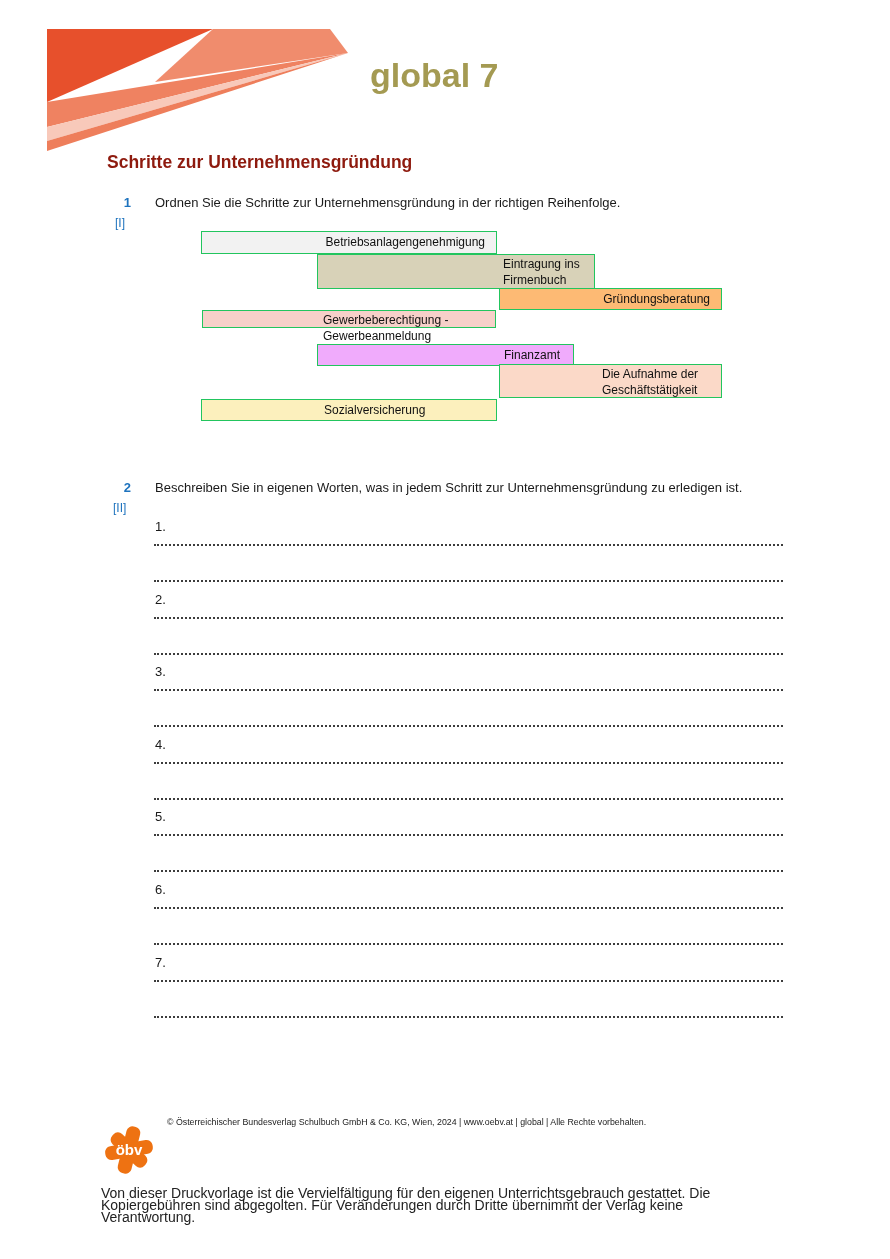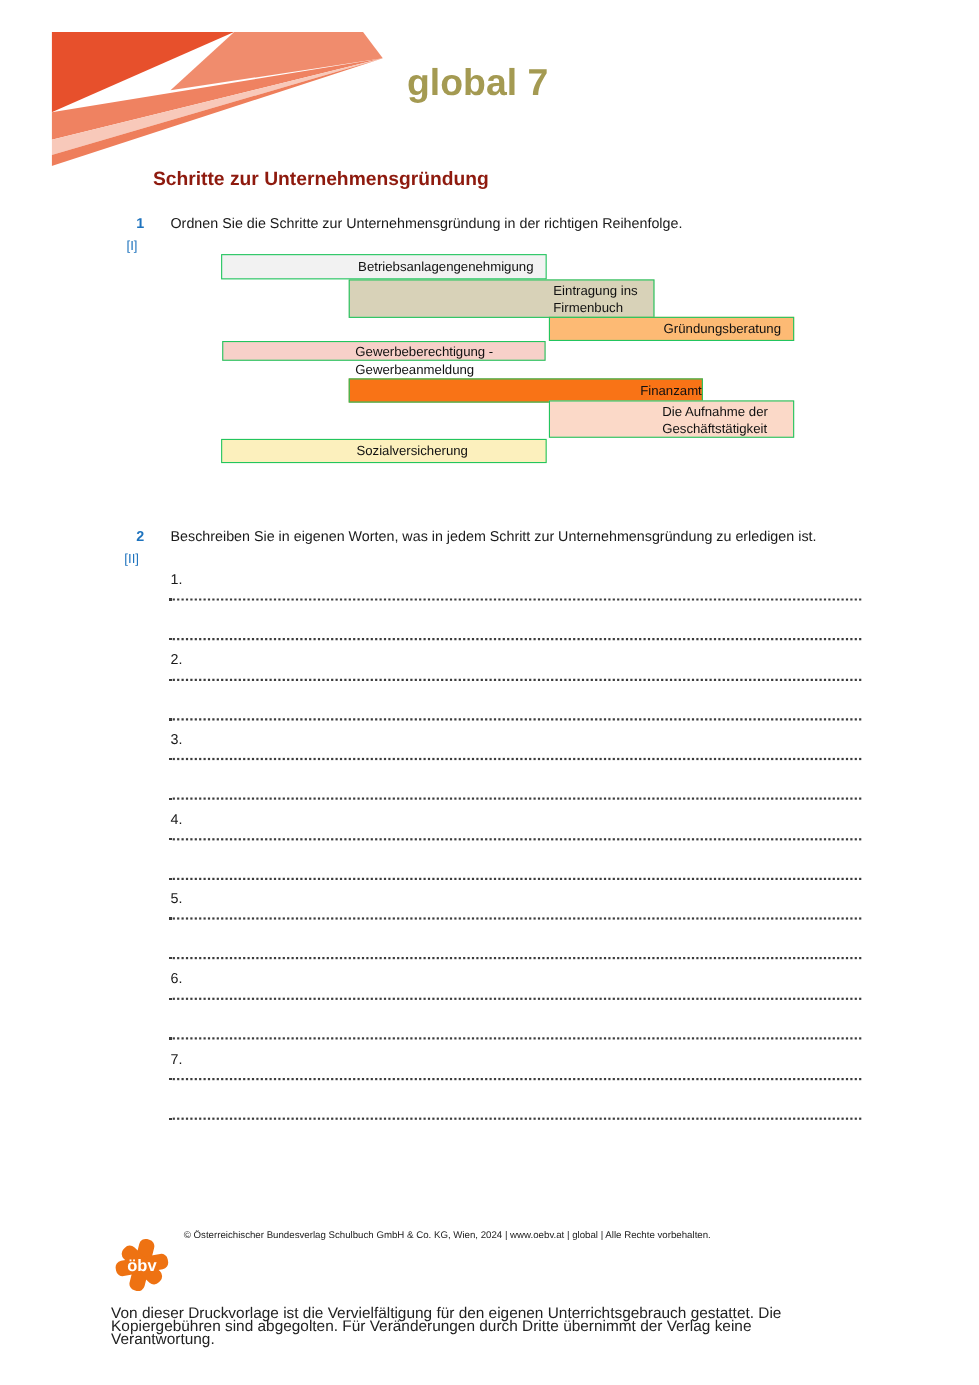--- a/index.html
+++ b/index.html
@@ -3,34 +3,34 @@
 <meta charset="utf-8">
 <style>
   html,body{margin:0;padding:0;background:#ffffff;}
   body{font-family:"Liberation Sans","DejaVu Sans",sans-serif;color:#1a1a1a;}
   .page{position:relative;width:890px;height:1259px;background:#fff;overflow:hidden;margin:0 auto;}
 
   
   .banner{position:absolute;left:47px;top:29px;width:303px;height:123px;}
   .series-title{position:absolute;left:370px;top:56px;width:220px;
     font-size:34px;font-weight:bold;color:#a49a52;letter-spacing:0px;}
-  .ws-title{position:absolute;left:107px;top:152px;font-size:17.5px;font-weight:bold;color:#8e1a0e;margin-left:32px;}
+  .ws-title{position:absolute;left:107px;top:152px;font-size:17.5px;font-weight:bold;color:#8e1a0e;}
 
   
   .task-num{position:absolute;width:26px;text-align:right;font-size:13px;font-weight:bold;color:#1e73be;}
   .task-comp{position:absolute;width:40px;font-size:12px;color:#1e73be;}
   .task-instr{position:absolute;left:155px;font-size:13px;color:#1a1a1a;}
 
   
   .box{position:absolute;border:1px solid #22c55e;font-size:12px;line-height:15.5px;color:#111;box-sizing:border-box;}
   .b1{left:201px;top:231px;width:296px;height:23px;background:#f2f2f2;text-align:right;padding:3px 11px 0 0;}
   .b2{left:317px;top:254px;width:278px;height:35px;background:#d8d2b8;padding:2px 0 0 185px;}
   .b3{left:499px;top:288px;width:223px;height:22px;background:#fdba74;text-align:right;padding:3px 11px 0 0;}
   .b4{left:202px;top:310px;width:294px;height:18px;background:#f7d0c9;padding:2px 0 0 120px;}
-  .b5{left:317px;top:344px;width:322px;height:22px;background:#f97316;padding:3px 0 0 186px;text-align:right;}
+  .b5{left:317px;top:344px;width:257px;height:22px;background:#f0abfc;padding:3px 0 0 186px;}
   .b6{left:499px;top:364px;width:223px;height:34px;background:#fbd9c8;padding:2px 0 0 102px;}
   .b7{left:201px;top:399px;width:296px;height:22px;background:#fcf0bd;padding:3px 0 0 122px;}
 
   
   .answers{position:absolute;left:154px;top:519px;width:630px;}
   .answer-item{position:relative;height:72.6px;}
   .answer-num{position:absolute;left:1px;top:0;font-size:13px;color:#1a1a1a;}
   .answer-line{position:absolute;left:0;width:629px;height:0;border-bottom:2px dotted #3c3c3c;}
   .line1{top:25px;}
   .line2{top:61px;}

